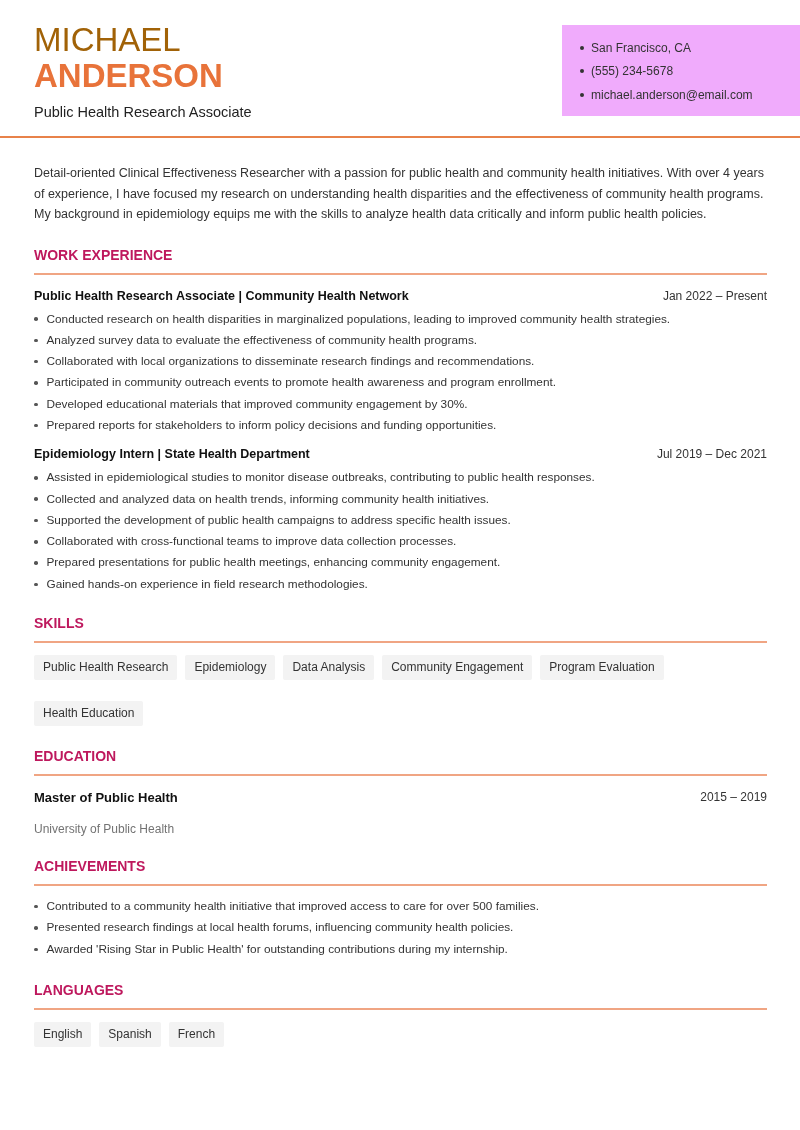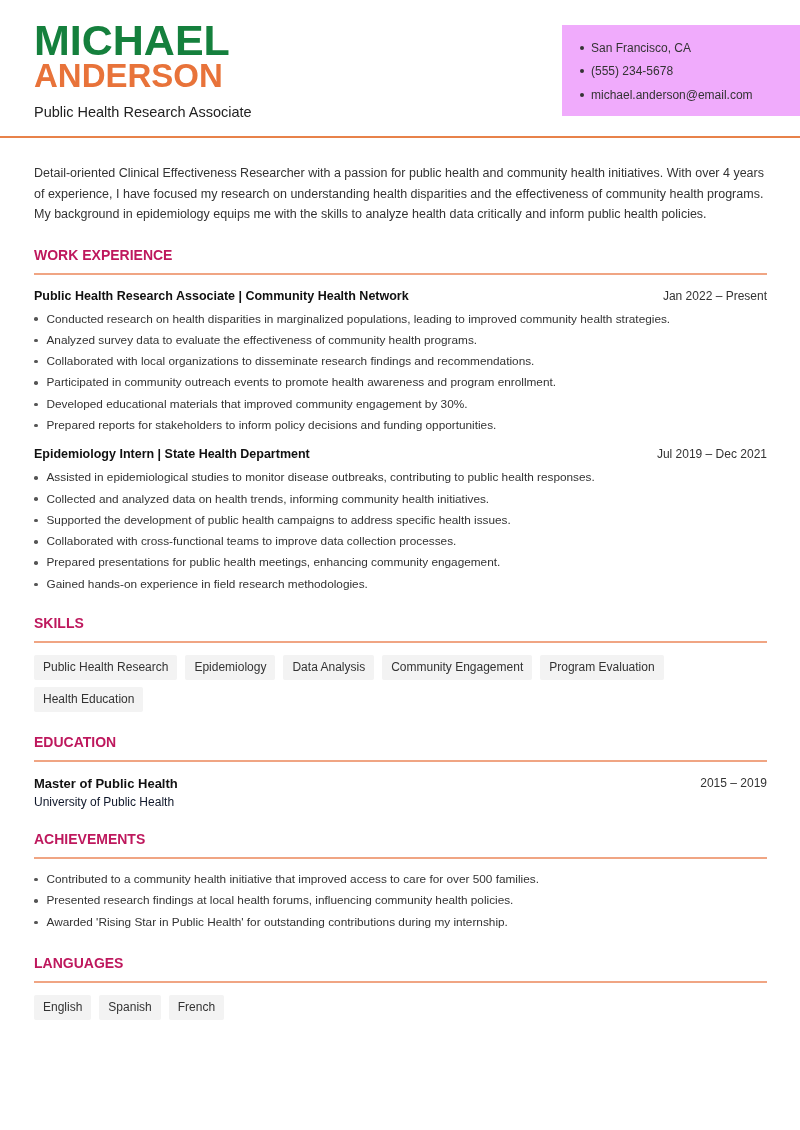--- a/index.html
+++ b/index.html
@@ -10,21 +10,21 @@
       position: relative;
       overflow: hidden;
     }
     .header {
       position: relative;
       height: 138px;
       border-bottom: 2px solid #e8824a;
     }
     .name-block { position: absolute; left: 34px; top: 22px; }
     .first-name {
-      font-size: 43px; font-weight: 700; color: #15803d;
+      font-size: 33px; font-weight: 400; color: #a16207;
       line-height: 36px; letter-spacing: 0px;
     }
     .last-name {
       font-size: 33px; font-weight: 700; color: #e8733a;
       line-height: 36px;
     }
     .job-title {
       font-size: 14.5px; color: #222222; margin-top: 10px;
     }
     .contact-box {
@@ -58,31 +58,31 @@
     }
     .job-role { font-size: 12.5px; font-weight: 700; color: #111111; }
     .job-date { font-size: 12px; color: #333333; }
     ul.bullets { list-style: none; margin-top: 6px; }
     ul.bullets li {
       font-size: 11.8px; color: #333333; line-height: 21.3px;
       display: flex; align-items: center;
     }
     ul.bullets li .bullet { width: 3.5px; height: 3.5px; margin-right: 9px; background: #555; }
     .job2 .job-head { margin-top: 11px; }
-    .tags { display: flex; flex-wrap: wrap; gap: 7px 8px; margin-top: 12px; }
+    .tags { display: flex; flex-wrap: wrap; gap: 21px 8px; margin-top: 12px; }
     .tag {
       background: #f3f3f3; font-size: 12px; color: #333333;
       padding: 0 9px; height: 25px; line-height: 25px; border-radius: 2px;
     }
     .edu-head {
       display: flex; justify-content: space-between; margin-top: 14px;
     }
     .edu-degree { font-size: 13px; font-weight: 700; color: #111111; }
     .edu-date { font-size: 12px; color: #333333; }
-    .edu-school { font-size: 12px; color: #0f172a; margin-top: 4px; }
+    .edu-school { font-size: 12px; color: #737373; margin-top: 17px; }
     .sec-skills .section-title { margin-top: 20px; }
   </style>
 </head>
 <body>
 
 <div class="header">
   <div class="name-block">
     <div class="first-name">MICHAEL</div>
     <div class="last-name">ANDERSON</div>
     <div class="job-title">Public Health Research Associate</div>

